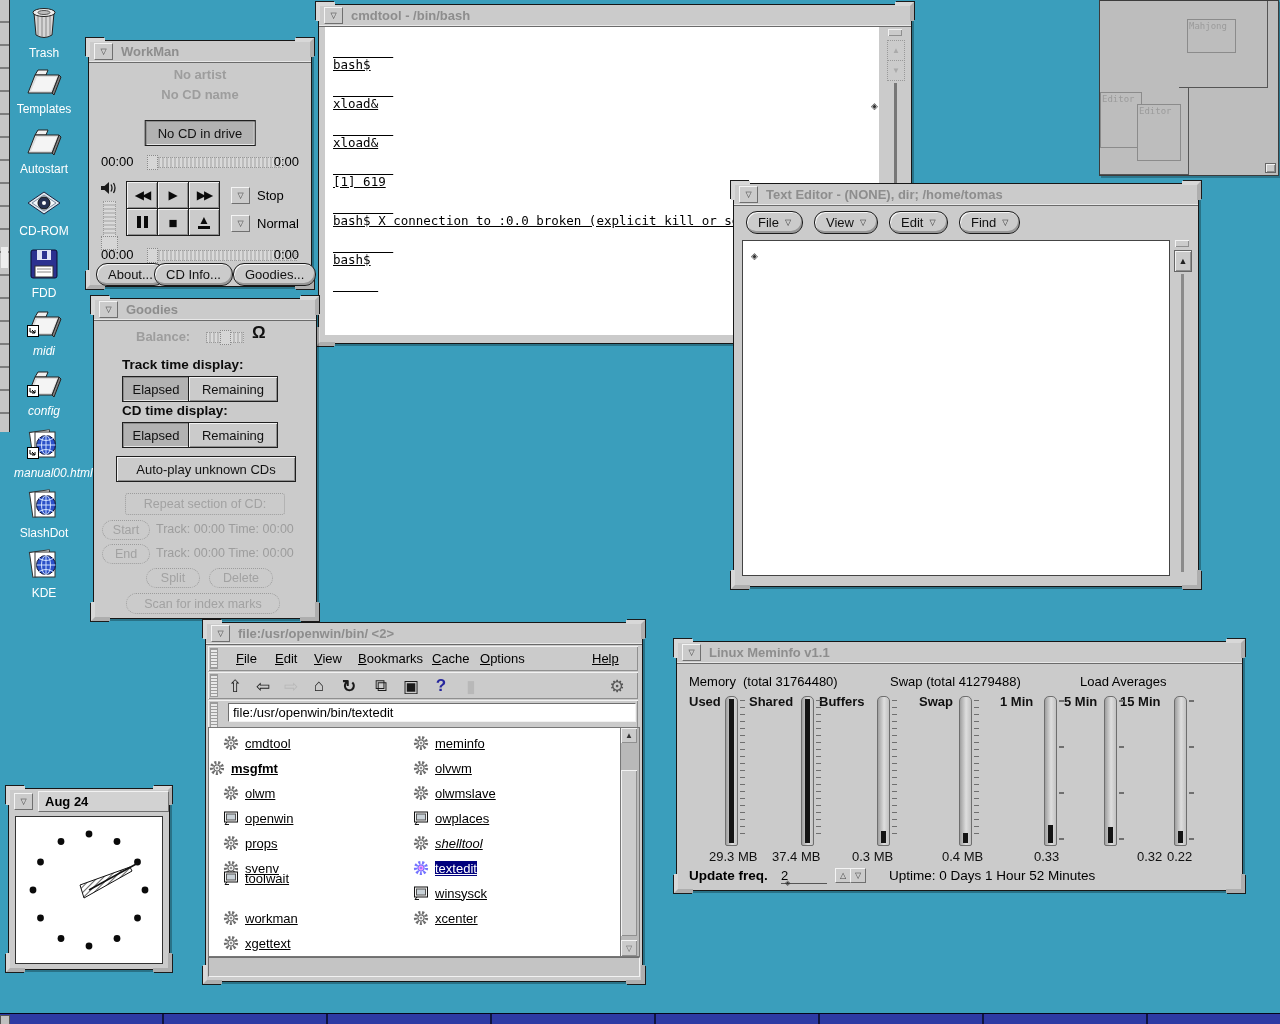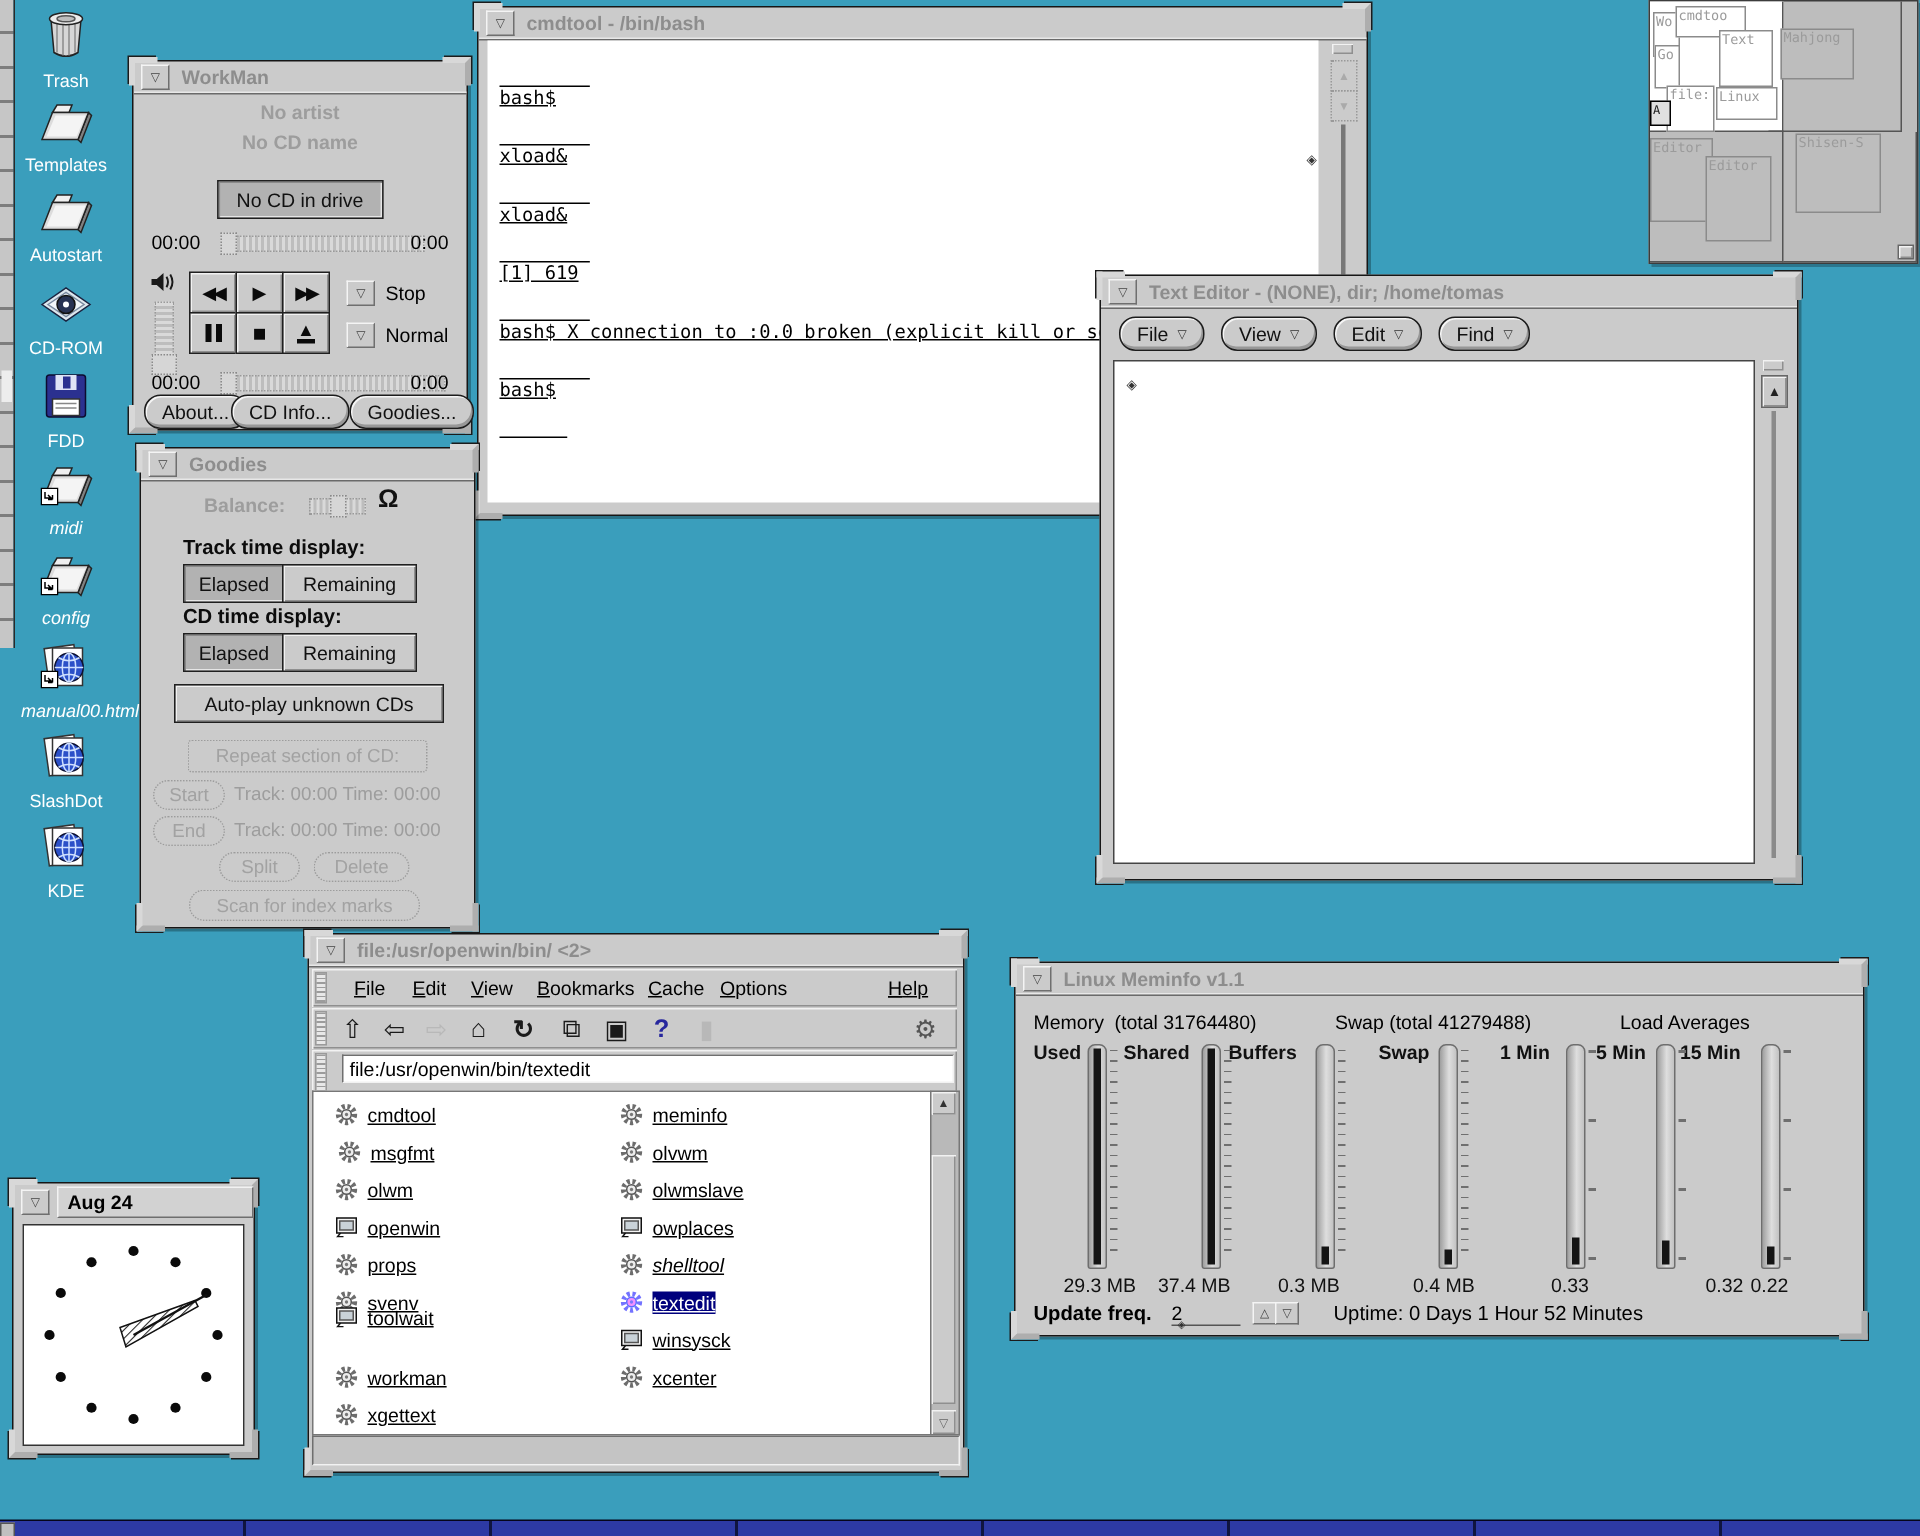--- a/index.html
+++ b/index.html
@@ -387,38 +387,26 @@
       </div>
     <div class="disb" style="left:115px;top:269px;width:62px;height:18px;">
         <span>Delete</span>
       </div>
     <div class="disb" style="left:32px;top:294px;width:152px;height:19px;">
         <span>Scan for index marks</span>
       </div>
   </div>
 
   <div style="position:absolute;left:1099px;top:0;width:178px;height:174px;border:1px solid #3c3c3c;background:#bdbdbd;box-shadow:2px 2px 0 rgba(0,0,0,.25);">
-    <div class="pcell" style="left:0;top:0;background:#fff;">
-      <div class="pwin" style="left:2px;top:7px;width:14px;height:26px;background:#fff;"><span>Wo</span></div>
-      <div class="pwin" style="left:17px;top:3px;width:43px;height:17px;background:#fff;"><span>cmdtoo</span></div>
-      <div class="pwin" style="left:46px;top:19px;width:32px;height:34px;background:#fff;"><span>Text</span></div>
-      <div class="pwin" style="left:3px;top:29px;width:13px;height:25px;background:#fff;"><span>Go</span></div>
-      <div class="pwin" style="left:11px;top:56px;width:28px;height:27px;background:#fff;"><span>file:</span></div>
-      <div class="pwin" style="left:44px;top:57px;width:37px;height:18px;background:#fff;"><span>Linux</span></div>
-      <div class="pwin" style="left:0px;top:66px;width:10px;height:13px;background:#e0e0e0;border-color:#000;color:#222;font-size:8px;"><span>A</span></div>
-    </div>
     <div class="pcell" style="left:79px;top:0;">
       <div class="pwin" style="left:8px;top:18px;width:45px;height:30px;background:#bdbdbd;"><span>Mahjong</span></div>
     </div>
     <div class="pcell" style="left:0;top:87px;">
       <div class="pwin" style="left:0px;top:4px;width:38px;height:52px;background:#bdbdbd;"><span>Editor</span></div>
       <div class="pwin" style="left:37px;top:16px;width:40px;height:53px;background:#bdbdbd;"><span>Editor</span></div>
-    </div>
-    <div class="pcell" style="left:89px;top:87px;">
-      <div class="pwin" style="left:8px;top:1px;width:53px;height:49px;background:#bdbdbd;"><span>Shisen-S</span></div>
     </div>
     <div class="bar3d" style="position:absolute;right:2px;bottom:2px;width:9px;height:8px;border:1px solid #666;"></div>
   </div>
 
   <div class="win" style="left:205px;top:622px;width:436px;height:358px;">
     <div class="cnr tl"></div>
       <div class="cnr tr"></div>
       <div class="cnr bl"></div>
       <div class="cnr br"></div>
     <div class="tb">
@@ -458,21 +446,21 @@
       <input style="position: absolute; left: 20px; top: 3px; width: 398px; height: 17px; border-width: 1px; border-style: solid; border-image: initial; border-color: rgb(111, 111, 111) rgb(242, 242, 242) rgb(242, 242, 242) rgb(111, 111, 111); font-size: 13px; font-family: &quot;Liberation Sans&quot;, sans-serif; padding: 0px 4px; background: rgb(255, 255, 255);" value="file:/usr/openwin/bin/textedit">
     </div>
 
     <div style="position:absolute;left:2px;top:104px;width:412px;height:228px;background:#fff;border:1px solid #777;border-right:none;">
       <div class="frow" style="left:14px;top:4px;">
           <svg width="16" height="16">
             <use href="#i-gear"></use>
           </svg>
           <a class="flink">cmdtool</a>
         </div>
-      <div class="frow" style="left:16px;top:29px;">
+      <div class="frow" style="left:0;top:29px;font-weight:bold;">
           <svg width="16" height="16">
             <use href="#i-gear"></use>
           </svg>
           <a class="flink">msgfmt</a>
         </div>
       <div class="frow" style="left:14px;top:54px;">
           <svg width="16" height="16">
             <use href="#i-gear"></use>
           </svg>
           <a class="flink">olwm</a>

